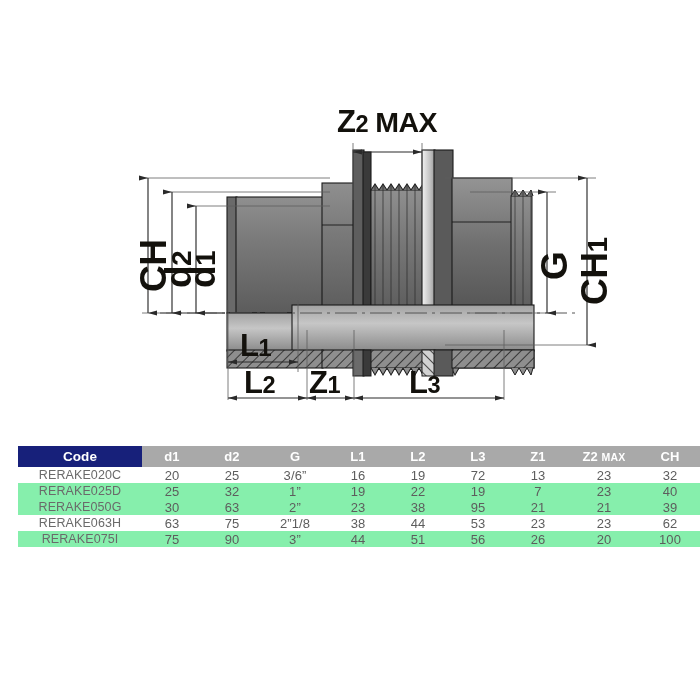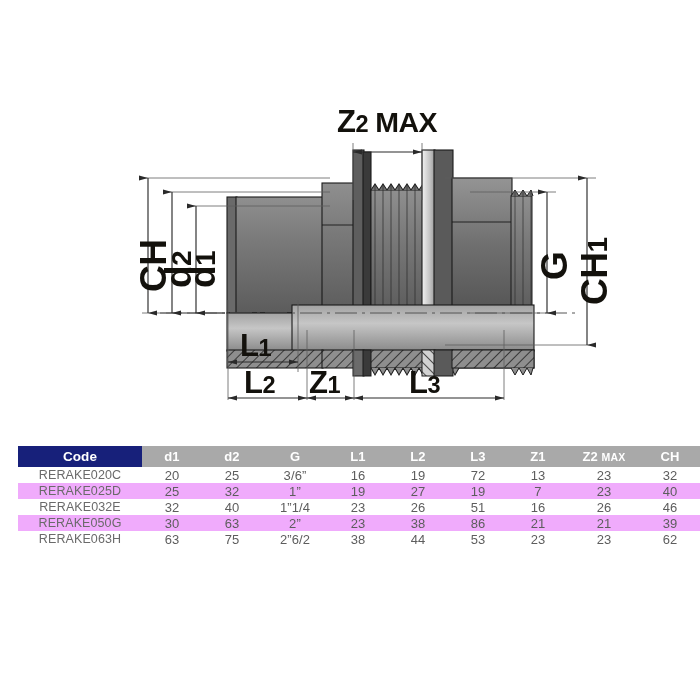--- a/index.html
+++ b/index.html
@@ -89,21 +89,21 @@
     letter-spacing: 0.2px;
   }
   table.spec-table tbody td {
     height: 16px;
     font-size: 13px;
     color: #5d5d5d;
     background: #ffffff;
     letter-spacing: 0.1px;
   }
   table.spec-table tbody tr.alt td {
-    background: #f0abfc;
+    background: #86efac;
   }
   table.spec-table tbody td.code-cell {
     color: #6a6a6a;
     font-size: 12.5px;
   }
   .col-code  { width: 124px; }
   .col-num   { width: 60px; }
   .col-g     { width: 66px; }
   .col-z2    { width: 72px; }
 </style>
@@ -368,63 +368,63 @@
           <td>23</td>
           <td>32</td>
 
         </tr>
         <tr class="alt">
           <td class="code-cell">RERAKE025D</td>
           <td>25</td>
           <td>32</td>
           <td>1”</td>
           <td>19</td>
-          <td>27</td>
+          <td>22</td>
           <td>19</td>
           <td>7</td>
           <td>23</td>
           <td>40</td>
-
-        </tr>
-        <tr>
-          <td class="code-cell">RERAKE032E</td>
-          <td>32</td>
-          <td>40</td>
-          <td>1”1/4</td>
-          <td>23</td>
-          <td>26</td>
-          <td>51</td>
-          <td>16</td>
-          <td>26</td>
-          <td>46</td>
 
         </tr>
         <tr class="alt">
           <td class="code-cell">RERAKE050G</td>
           <td>30</td>
           <td>63</td>
           <td>2”</td>
           <td>23</td>
           <td>38</td>
-          <td>86</td>
+          <td>95</td>
           <td>21</td>
           <td>21</td>
           <td>39</td>
 
         </tr>
         <tr>
           <td class="code-cell">RERAKE063H</td>
           <td>63</td>
           <td>75</td>
-          <td>2”6/2</td>
+          <td>2”1/8</td>
           <td>38</td>
           <td>44</td>
           <td>53</td>
           <td>23</td>
           <td>23</td>
           <td>62</td>
 
         </tr>
+        <tr class="alt">
+          <td class="code-cell">RERAKE075I</td>
+          <td>75</td>
+          <td>90</td>
+          <td>3”</td>
+          <td>44</td>
+          <td>51</td>
+          <td>56</td>
+          <td>26</td>
+          <td>20</td>
+          <td>100</td>
+
+        </tr>
       </tbody>
     </table>
   </div>
 
 </div>
 
 </body></html>

